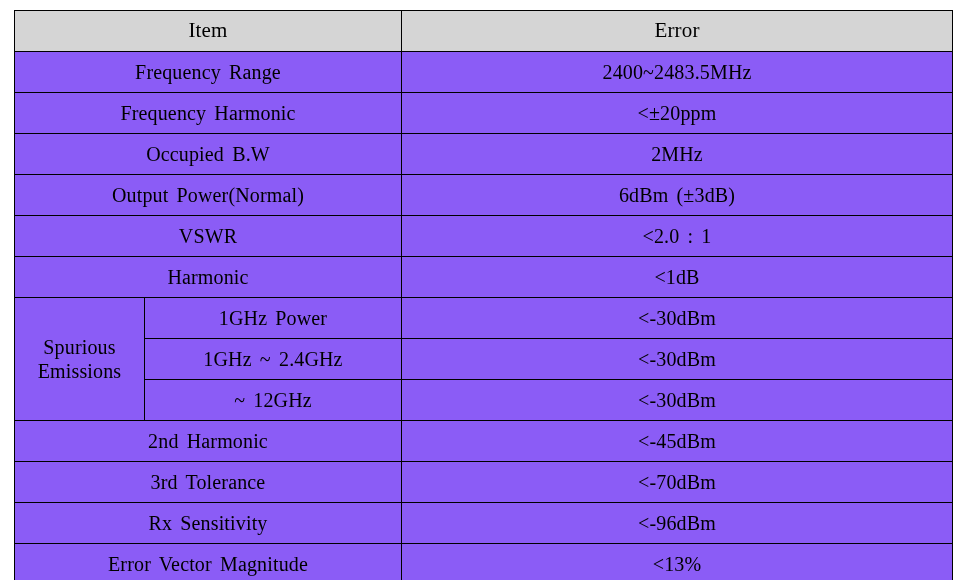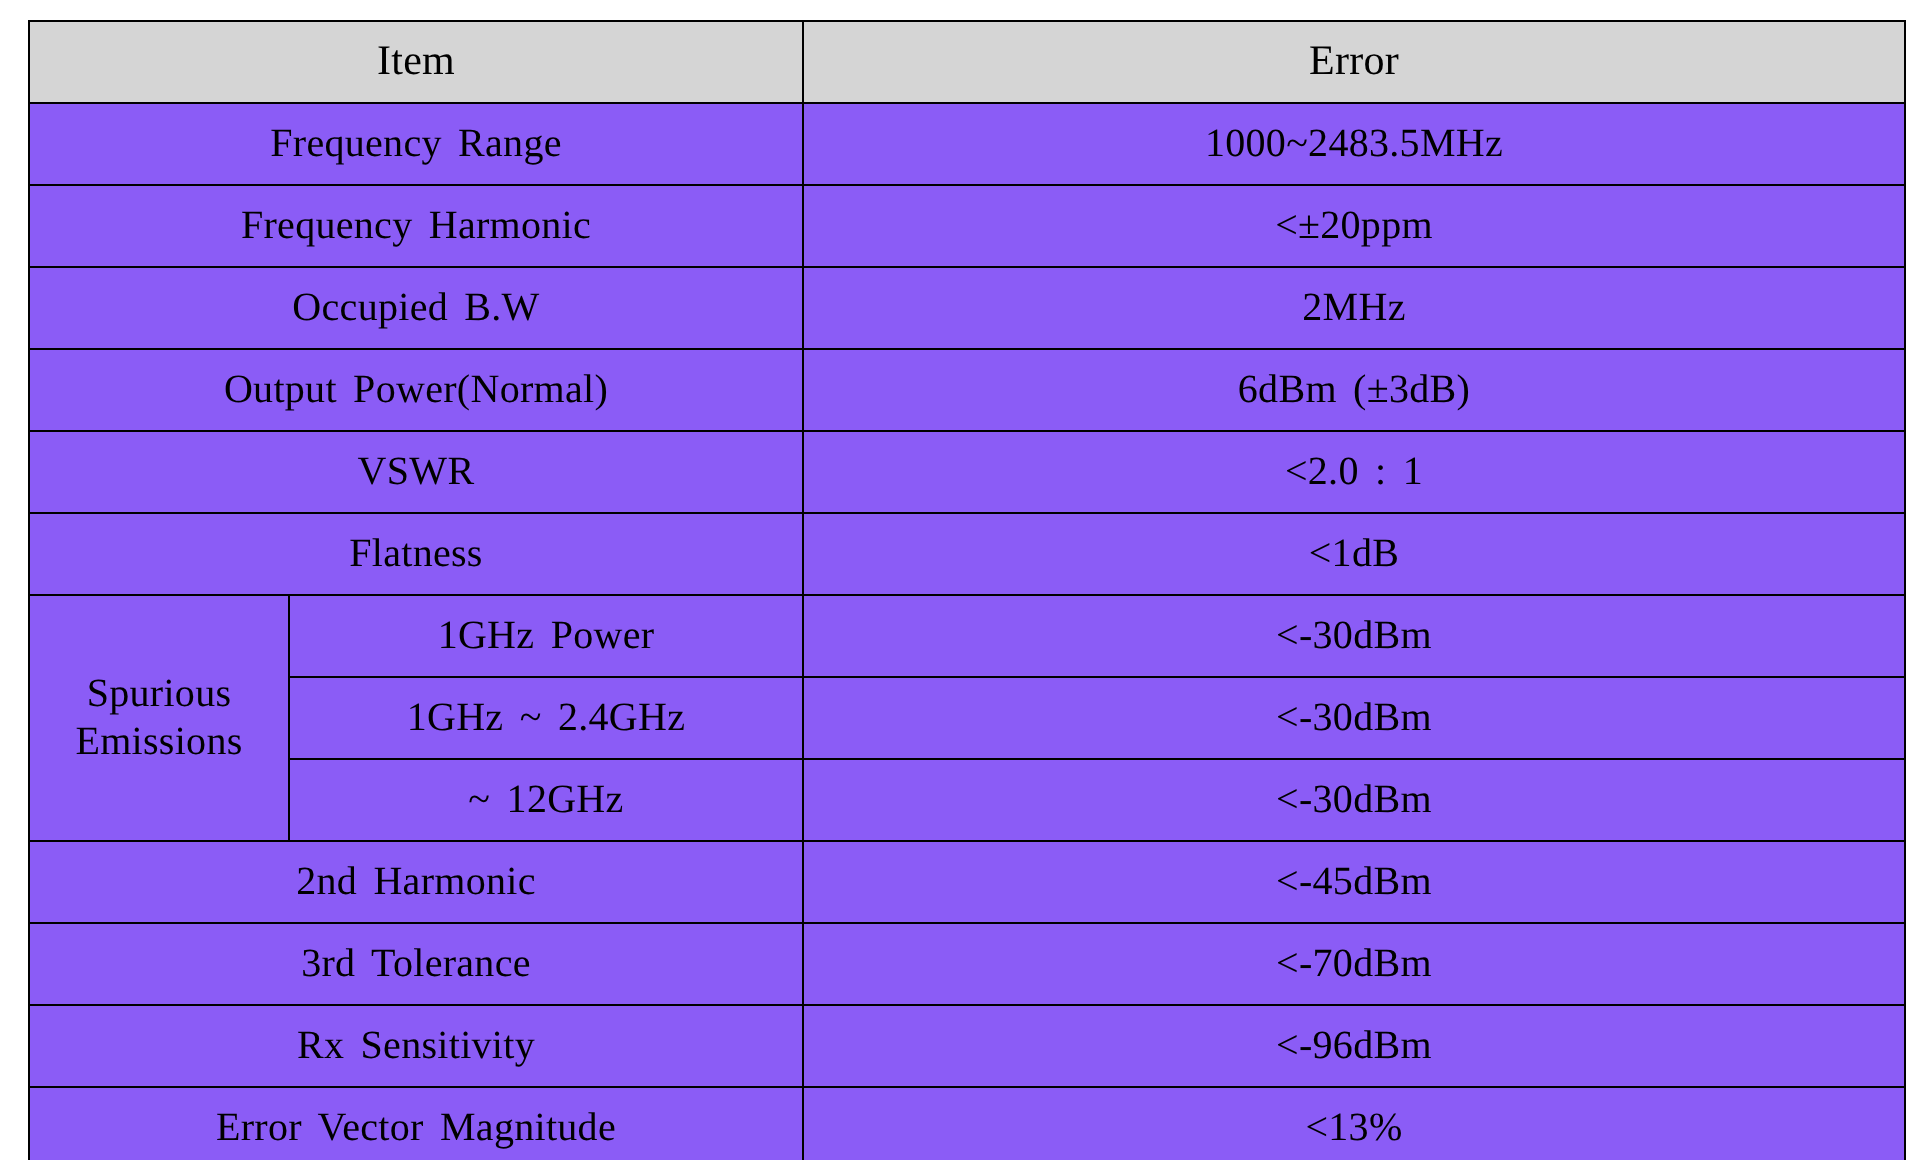--- a/index.html
+++ b/index.html
@@ -84,21 +84,21 @@
       <tr>
         <th colspan="2">Item</th>
         <th>Error</th>
       </tr>
     </thead>
 
     <tbody>
 
       <tr>
         <td colspan="2">Frequency Range</td>
-        <td>1000~2483.5MHz</td>
+        <td>2400~2483.5MHz</td>
       </tr>
 
       <tr>
         <td colspan="2">Frequency Harmonic</td>
         <td>&lt;±20ppm</td>
       </tr>
 
       <tr>
         <td colspan="2">Occupied B.W</td>
         <td>2MHz</td>
@@ -108,21 +108,21 @@
         <td colspan="2">Output Power(Normal)</td>
         <td>6dBm (±3dB)</td>
       </tr>
 
       <tr>
         <td colspan="2">VSWR</td>
         <td>&lt;2.0 : 1</td>
       </tr>
 
       <tr>
-        <td colspan="2">Flatness</td>
+        <td colspan="2">Harmonic</td>
         <td>&lt;1dB</td>
       </tr>
 
       <tr>
         <td rowspan="3" class="spurious-label">Spurious<br>Emissions</td>
         <td>1GHz Power</td>
         <td>&lt;-30dBm</td>
       </tr>
 
       <tr>

